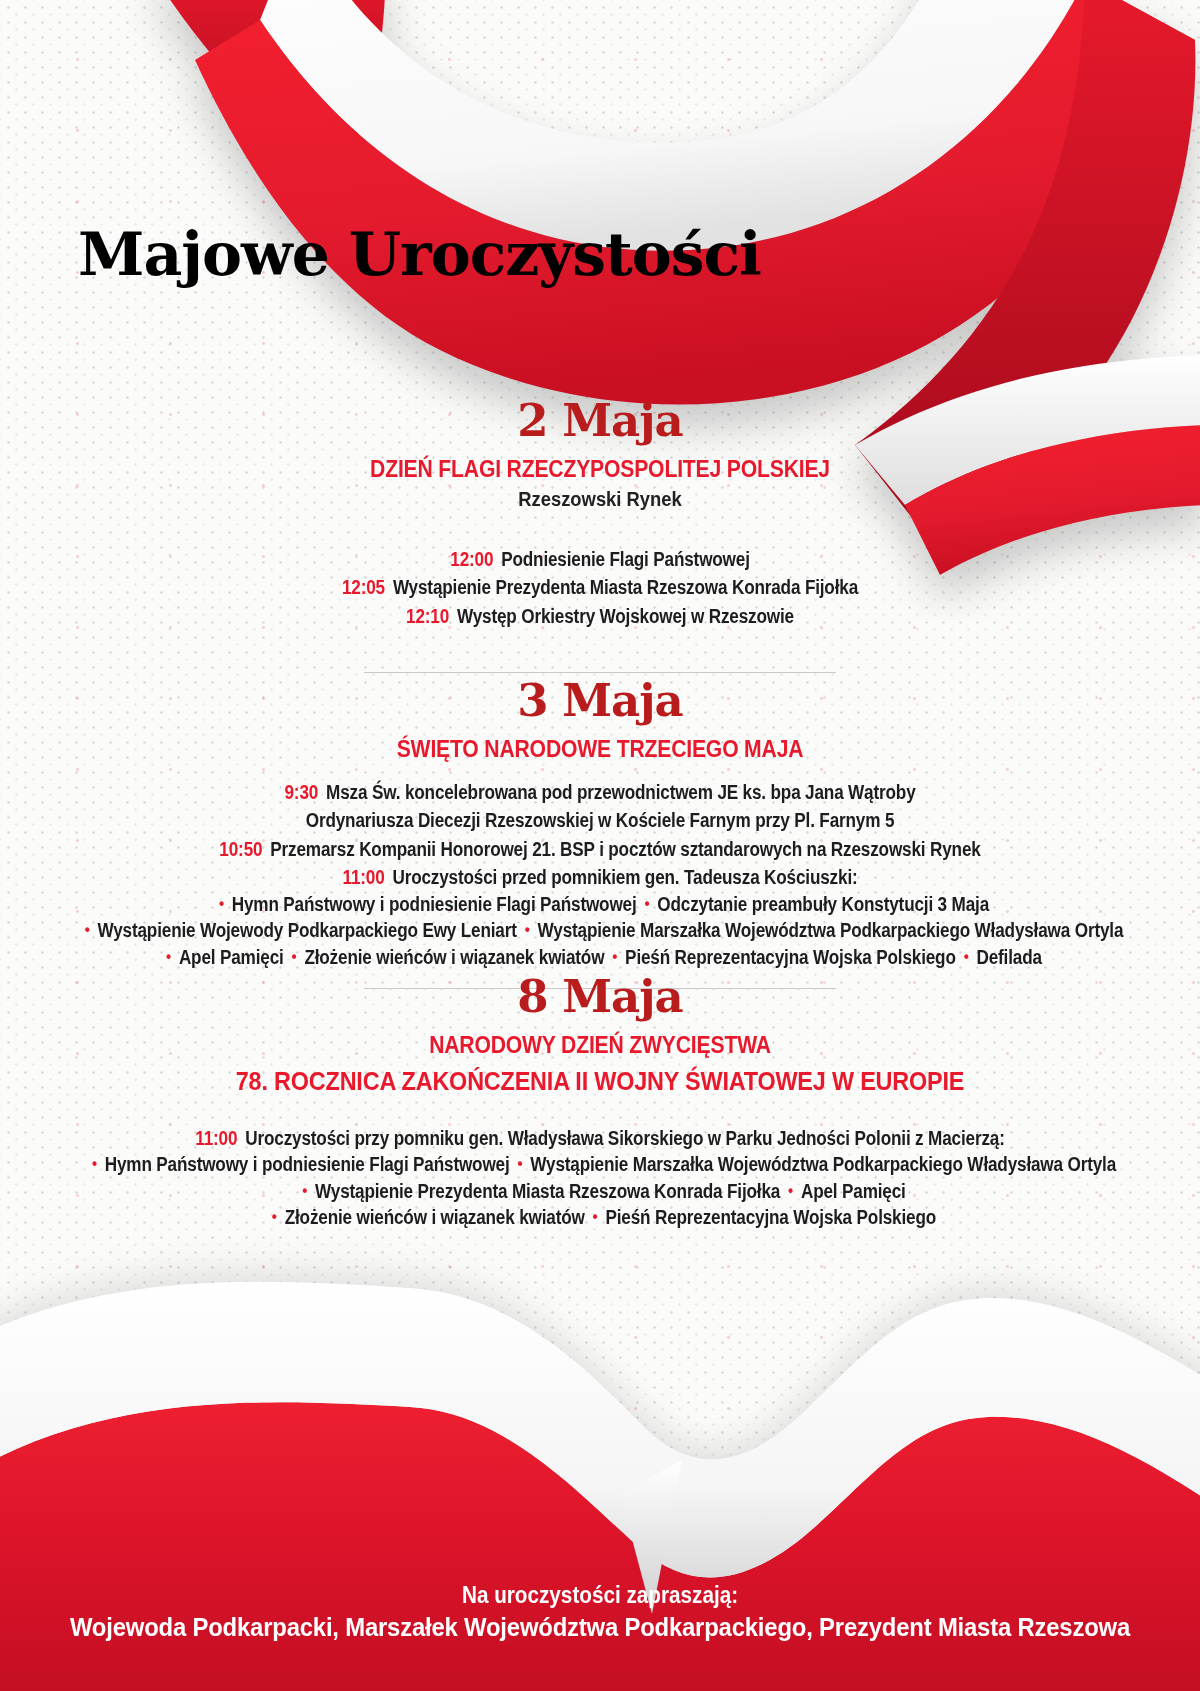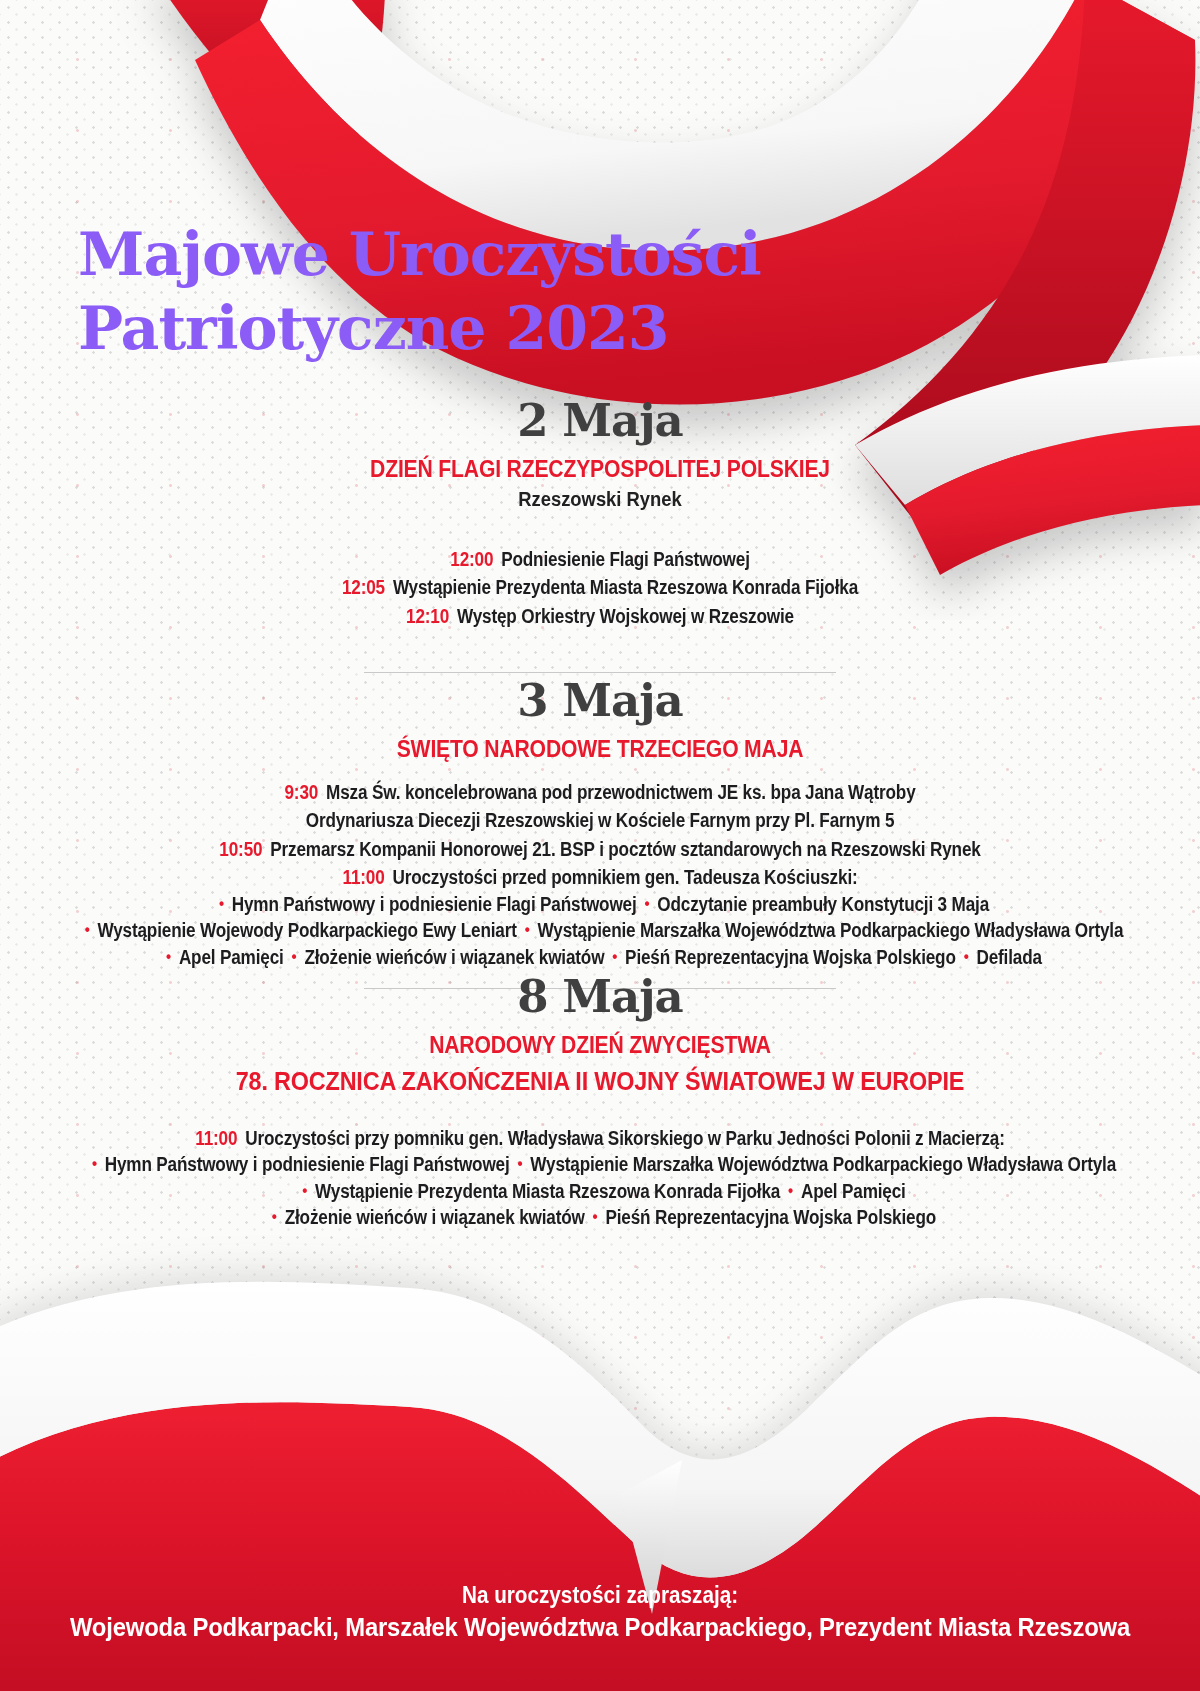--- a/index.html
+++ b/index.html
@@ -18,28 +18,28 @@
     background-position:0 0, 8px 7px, 31px 24px;
   }
   svg{display:block;}
   .ribbon-top{position:absolute;top:0;left:0;z-index:1;pointer-events:none;}
   .ribbon-bottom{position:absolute;top:1160px;left:0;z-index:1;pointer-events:none;}
   .content{position:absolute;inset:0;z-index:2;}
 
   .title{
     position:absolute;left:78px;top:218px;
     font-family:"DejaVu Serif","Liberation Serif",serif;
-    font-weight:700;font-size:60px;line-height:1.23;color:#8b5cf6;
+    font-weight:700;font-size:60px;line-height:1.23;color:#000000;
     letter-spacing:-1px;
   }
   .section{position:absolute;left:0;width:1200px;text-align:center;}
   .s1{top:396px;} .s2{top:676px;text-align:center;} .s3{top:972px;}
   .day-heading{
     font-family:"DejaVu Serif","Liberation Serif",serif;
-    font-weight:700;font-size:45px;color:#404040;line-height:1.1;
+    font-weight:700;font-size:45px;color:#b91c1c;line-height:1.1;
     letter-spacing:-1px;
   }
   .sub{
     margin-top:10px;font-weight:700;font-size:23.5px;color:var(--red);
     letter-spacing:-0.2px;transform:scaleX(.9);transform-origin:600px 50%;
   }
   .sub2{margin-top:7px;font-size:26px;}
   .loc{margin-top:5px;font-weight:700;font-size:20px;color:#212121;
     transform:scaleX(.92);transform-origin:600px 50%;}
   .sched{margin-top:34px;transform:scaleX(.88);transform-origin:600px 50%;}
@@ -128,21 +128,20 @@
              C 1142,296 1066,254 988,257 C 916,260 876,312 816,366 C 756,420 696,438 640,388
              C 578,333 506,252 410,247 C 280,240 120,230 -20,307 Z" fill="url(#gWhiteB)"></path>
     <path d="M 620,334 L 682,300 L 652,454 Z" fill="url(#gFoldW)"></path>
   </g>
 </svg>
 
 <div class="content">
 
   <div class="title">
     <div>Majowe Uroczystości</div>
-    <div>Patriotyczne 2023</div>
   </div>
 
   <div class="section s1">
     <div class="day-heading">2 Maja</div>
     <div class="sub">DZIEŃ FLAGI RZECZYPOSPOLITEJ POLSKIEJ</div>
     <div class="loc">Rzeszowski Rynek</div>
     <div class="sched">
       <div class="sline"><span class="time">12:00</span><span class="stext">Podniesienie Flagi Państwowej</span></div>
       <div class="sline"><span class="time">12:05</span><span class="stext">Wystąpienie Prezydenta Miasta Rzeszowa Konrada Fijołka</span></div>
       <div class="sline"><span class="time">12:10</span><span class="stext">Występ Orkiestry Wojskowej w Rzeszowie</span></div>

